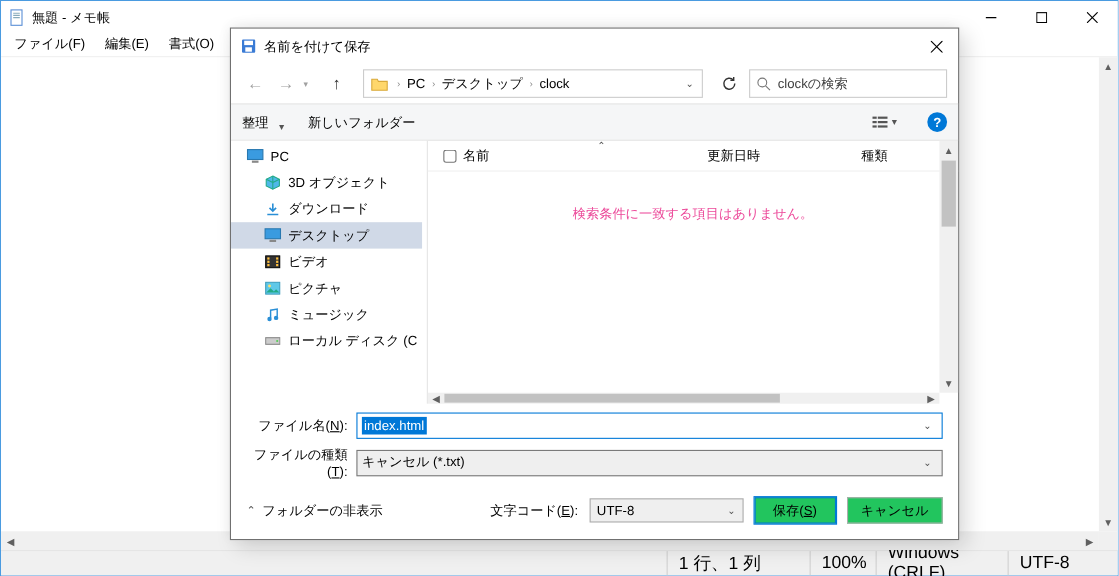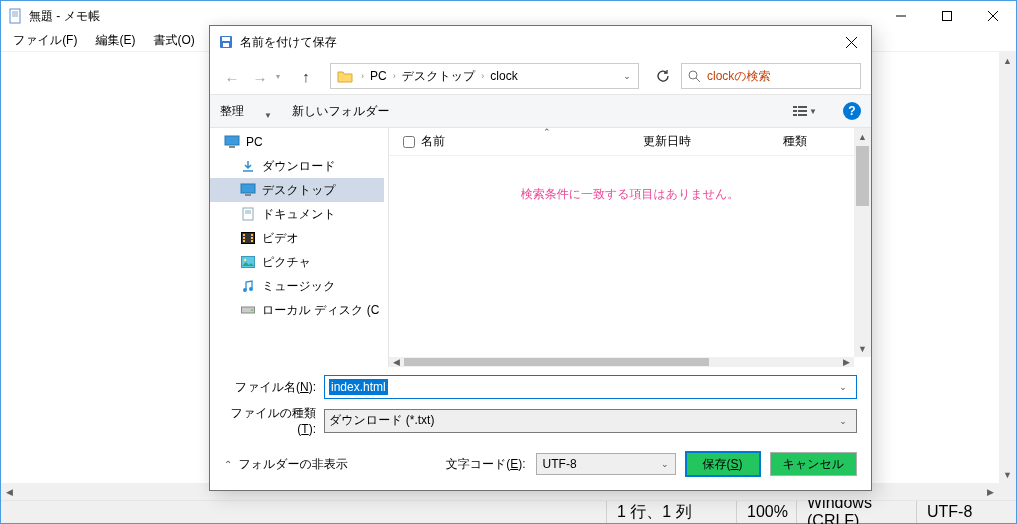--- a/index.html
+++ b/index.html
@@ -38,24 +38,24 @@
 .navdrop { width: 14px; color: #a0a0a0; font-size: 8px; }
 .addrbar { flex: 1; height: 26px; border: 1px solid #ccc; background: #fff; display: flex; align-items: center; margin: 0 6px 0 8px; }
 .addrbar .folder-ico { width: 20px; height: 20px; margin: 0 4px; display:flex; align-items:center; justify-content:center; }
 .addrbar .crumb { padding: 0 4px; font-size: 12px; color: #000; }
 .addrbar .sep { color: #888; font-size: 9px; padding: 0 2px; }
 .addrbar .spacer { flex: 1; }
 .addr-drop { width: 22px; height: 26px; display: flex; align-items: center; justify-content: center; color: #555; font-size: 9px;}
 .refresh { width: 28px; height: 26px; display: flex; align-items: center; justify-content: center; color: #333; font-size: 13px; }
 .searchbox { width: 180px; height: 26px; border: 1px solid #ccc; background: #fff; display: flex; align-items: center; padding: 0 6px; gap: 6px; }
 .searchbox .sicon { color: #777; font-size: 13px; }
-.searchbox .splh { color: #c2410c; font-size: 12px; }
+.searchbox .splh { color: #404040; font-size: 12px; }
 
 .dlg-toolbar { height: 34px; border-top: 1px solid #e5e5e5; border-bottom: 1px solid #e5e5e5; background: #f5f6f7; display: flex; align-items: center; padding: 0 10px; gap: 20px; }
-.dlg-toolbar .tbbtn { font-size: 12px; color: #000; display: flex; align-items: flex-end; gap: 20px; }
+.dlg-toolbar .tbbtn { font-size: 12px; color: #000; display: flex; align-items: flex-end; gap: 8px; }
 .dlg-toolbar .spacer { flex: 1; }
 .viewbtn { width: 36px; height: 22px; border: 1px solid transparent; display: flex; align-items: center; justify-content: center; gap: 2px; color: #444; }
 .helpbtn { width: 18px; height: 18px; border-radius: 50%; background: #0078d7; color: #fff; display: flex; align-items: center; justify-content: center; font-size: 12px; font-weight: bold; }
 
 .dlg-body { flex: 1; display: flex; min-height: 0; }
 .tree { width: 174px; background: #fff; overflow: auto; padding-top: 2px; }
 .tree-item { height: 24px; display: flex; align-items: center; padding-left: 14px; gap: 6px; font-size: 12px; color: #000; }
 .tree-item.child { padding-left: 30px; }
 .tree-item.selected { background: #d0d9e7; }
 .tree-item .tico { width: 16px; height: 16px; display: flex; align-items: center; justify-content: center; }
@@ -240,45 +240,44 @@
         <span class="tico">
             <svg width="16" height="14">
               <rect x="1" y="1" width="14" height="9" fill="#3a9be0" stroke="#2878b0"></rect>
               <rect x="5" y="11" width="6" height="2" fill="#888"></rect>
             </svg>
           </span>
         <span>PC</span>
       </div>
       <div class="tree-item child">
         <span class="tico">
+            <svg width="14" height="14" viewBox="0 0 14 14">
+              <path d="M7 1 L13 4 L13 10 L7 13 L1 10 L1 4 Z" fill="#4fb8e8" stroke="#2a8"></path>
+              <path d="M7 1 L7 7 L13 4 M7 7 L1 4 M7 7 L7 13" stroke="#2a8" fill="none"></path>
+            </svg>
+          </span>
+        <span>3D オブジェクト</span>
+      </div>
+      <div class="tree-item child">
+        <span class="tico">
             <svg width="14" height="14">
               <path d="M7 2 v6 M4 6 l3 3 l3 -3" stroke="#2a8fd6" fill="none" stroke-width="1.5"></path>
               <line x1="2" y1="12" x2="12" y2="12" stroke="#2a8fd6" stroke-width="1.5"></line>
             </svg>
           </span>
         <span>ダウンロード</span>
       </div>
       <div class="tree-item child selected">
         <span class="tico">
             <svg width="16" height="14">
               <rect x="1" y="1" width="14" height="9" fill="#3a9be0" stroke="#2878b0"></rect>
               <rect x="5" y="11" width="6" height="2" fill="#888"></rect>
             </svg>
           </span>
         <span>デスクトップ</span>
-      </div>
-      <div class="tree-item child">
-        <span class="tico">
-            <svg width="12" height="14">
-              <rect x="1" y="1" width="10" height="12" fill="#fff" stroke="#8ab"></rect>
-              <line x1="3" y1="4" x2="9" y2="4" stroke="#8ab"></line>
-              <line x1="3" y1="6" x2="9" y2="6" stroke="#8ab"></line>
-            </svg>
-          </span>
-        <span>ドキュメント</span>
       </div>
       <div class="tree-item child">
         <span class="tico">
             <svg width="14" height="12">
               <rect x="0.5" y="0.5" width="13" height="11" fill="#333" stroke="#000"></rect>
               <rect x="2" y="2" width="2" height="2" fill="#ffc040"></rect>
               <rect x="2" y="5" width="2" height="2" fill="#ffc040"></rect>
               <rect x="2" y="8" width="2" height="2" fill="#ffc040"></rect>
               <rect x="10" y="2" width="2" height="2" fill="#ffc040"></rect>
               <rect x="10" y="5" width="2" height="2" fill="#ffc040"></rect>
@@ -347,21 +346,21 @@
 
   <div class="dlg-fields">
     <div class="lbl"><span>ファイル名(<u>N</u>):</span></div>
     <div class="combo focus">
       <span class="sel">index.html</span>
       <span style="flex:1"></span>
       <span class="drop">⌄</span>
     </div>
     <div class="lbl"><span>ファイルの種類(<u>T</u>):</span></div>
     <div class="combo grey">
-      <span class="val">ダウンロード (*.txt)</span>
+      <span class="val">キャンセル (*.txt)</span>
       <span class="drop">⌄</span>
     </div>
   </div>
 
   <div class="dlg-bottom">
     <div class="fold-toggle">
       <span style="font-size:10px;color:#555;">⌃</span>
       <span>フォルダーの非表示</span>
     </div>
     <div class="spacer"></div>

